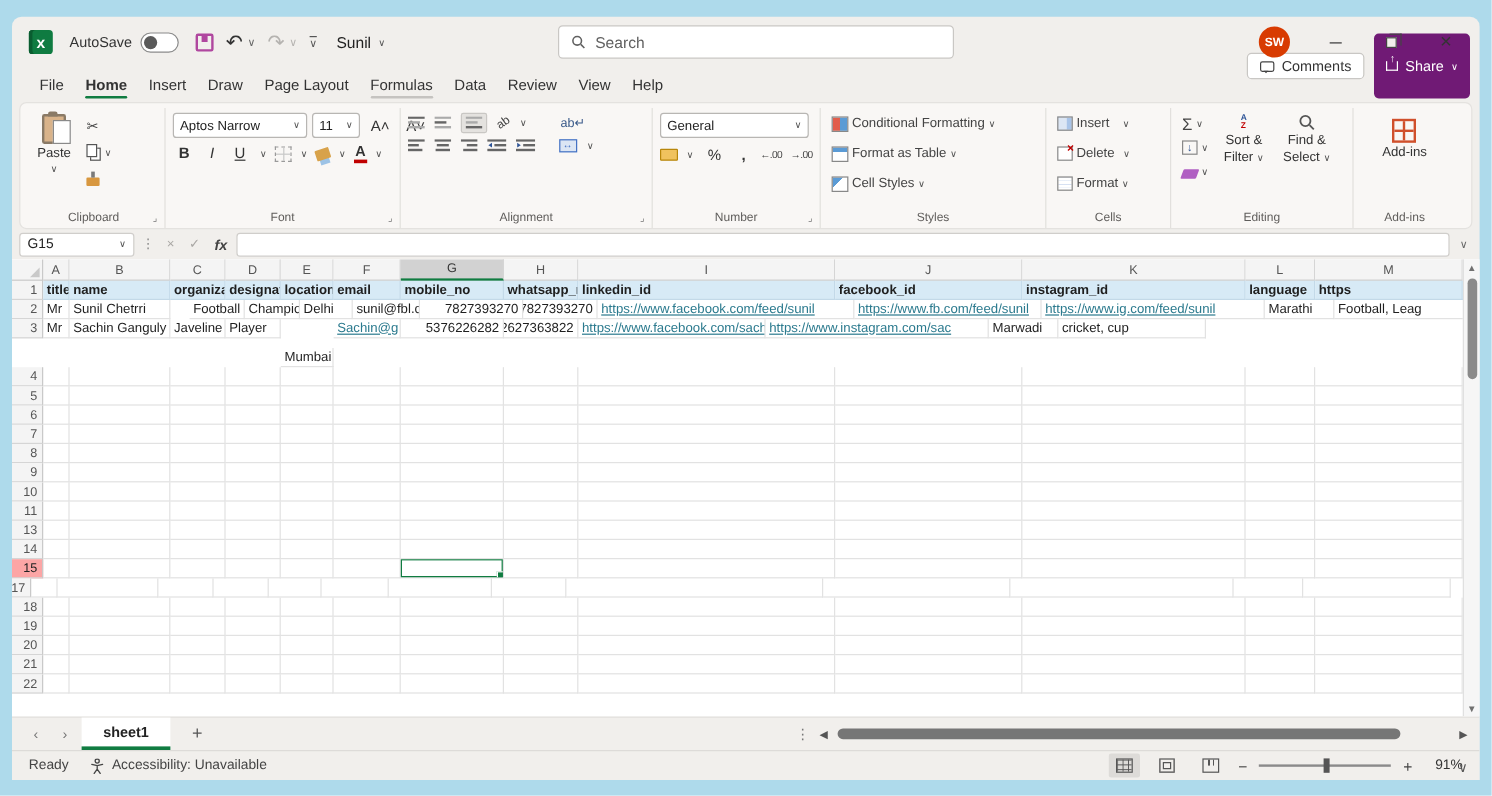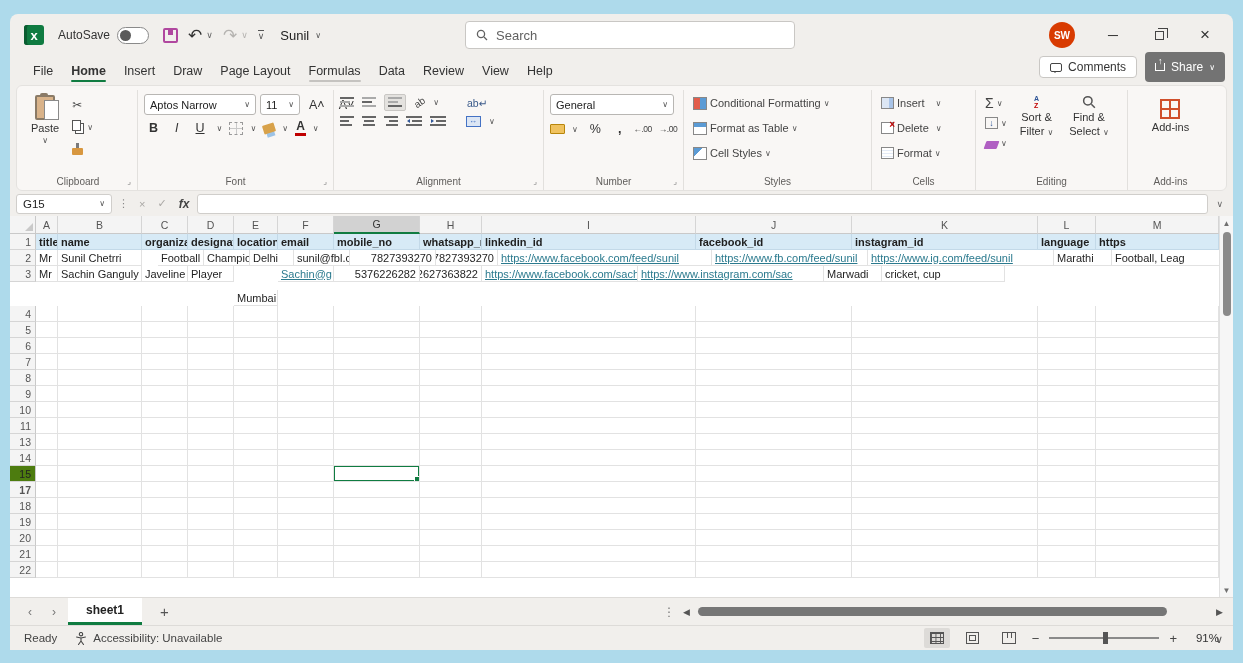--- a/index.html
+++ b/index.html
@@ -36,21 +36,21 @@
   .tabrow { height:29px; display:flex; align-items:flex-end; padding:0 8px 0 14px; flex:none; }
   .rtab { font-size:12.5px; color:#333; padding:5px 9px 7px; position:relative; }
   .rtab.active { font-weight:bold; }
   .rtab.active::after { content:""; position:absolute; left:9px; right:9px; bottom:3px; height:2.5px; background:#107c41; border-radius:2px; }
   .rtab.hovered::after { content:""; position:absolute; left:9px; right:9px; bottom:3px; height:2px; background:#c5c3c0; border-radius:2px; }
   .tabrow-right { margin-left:auto; display:flex; gap:8px; align-items:center; padding-bottom:3px; }
   .btn-comments { display:flex; align-items:center; gap:6px; background:#fff; border:1px solid #c9c7c4; border-radius:4px;
                   padding:3px 10px; font-size:12px; color:#333; }
   .bubble { width:12px; height:9px; border:1.3px solid #444; border-radius:2px; position:relative; }
   .bubble::after { content:""; position:absolute; left:2px; bottom:-4px; border:2.5px solid transparent; border-top-color:#444; }
-  .btn-share { display:flex; align-items:center; gap:6px; background:#737373; border-radius:4px; padding:8px 10px; font-size:12px; color:#fff; }
+  .btn-share { display:flex; align-items:center; gap:6px; background:#701a75; border-radius:4px; padding:20px 10px; font-size:12px; color:#fff; }
   .share-glyph { width:10px; height:8px; border:1.2px solid #fff; border-top:none; position:relative; }
   .share-glyph::before { content:"↑"; position:absolute; left:2px; top:-7px; font-size:9px; }
 
   
   .ribbon { height:106px; margin:0 6px; background:#f9f7f5; border:1px solid #e4e2df; border-radius:6px;
             display:flex; align-items:stretch; padding:4px 2px 0; flex:none; }
   .rgroup { display:flex; flex-direction:column; padding:2px 6px 0; position:relative; }
   .rgroup + .rgroup { border-left:1px solid #e2e0dd; }
   .rg-body { flex:1; display:flex; align-items:flex-start; gap:4px; }
   .rg-label { height:18px; font-size:10px; color:#5f5d5b; display:flex; align-items:center; justify-content:center; position:relative; }
@@ -112,21 +112,21 @@
   .grid-wrap { flex:1; background:#fff; display:flex; overflow:hidden; position:relative; }
   .grid { flex:1; overflow:hidden; }
   .gr { display:flex; }
   .corner { background:#f4f4f4; border-right:1px solid #c9c9c9; border-bottom:1px solid #c9c9c9; position:relative; flex:none; }
   .corner::after { content:""; position:absolute; right:2px; bottom:2px; border-left:8px solid transparent; border-bottom:8px solid #c9c9c9; }
   .colhead { background:#f4f4f4; border-right:1px solid #d5d5d5; border-bottom:1px solid #c9c9c9; font-size:10.5px; color:#555;
              display:flex; align-items:center; justify-content:center; height:18px; flex:none; }
   .colhead.sel { background:#d2d2d2; border-bottom:2px solid #107c41; color:#333; }
   .rowhead { background:#f4f4f4; border-right:1px solid #c9c9c9; border-bottom:1px solid #d5d5d5; font-size:10.5px; color:#555;
              display:flex; align-items:center; justify-content:flex-end; padding-right:4px; height:16px; flex:none; }
-  .rowhead.sel { background:#4d7c0f; color:#222; }
+  .rowhead.sel { background:#fca5a5; color:#222; }
   .cell { border-right:1px solid #e2e2e2; border-bottom:1px solid #e2e2e2; height:16px; font-size:11px; color:#1f1f1f;
           padding:0 3px; white-space:nowrap; overflow:hidden; display:flex; align-items:center; flex:none; position:relative; }
   .cell.hdr { background:#d7eaf6; font-weight:bold; border-right:1px solid #c3d9e8; border-bottom:1px solid #c3d9e8; }
   .cell.num { justify-content:flex-end; }
   .cell.link { color:#2b7a8e; text-decoration:underline; }
   .sel-box { position:absolute; inset:-1px; border:2px solid #107c41; pointer-events:none; }
   .sel-box::after { content:""; position:absolute; right:-3px; bottom:-3px; width:5px; height:5px; background:#107c41; border:1px solid #fff; }
   .vscroll { width:14px; background:#f6f6f6; border-left:1px solid #e0e0e0; display:flex; flex-direction:column; align-items:center; flex:none; }
   .vscroll .arr { font-size:8px; color:#707070; height:14px; display:flex; align-items:center; }
   .vthumb { width:8px; height:84px; background:#8a8a8a; border-radius:4px; margin-top:2px; }
@@ -716,21 +716,21 @@
             <div class="sel-box"></div>
           </div>
           <div class="cell" style="width: 62px;"></div>
           <div class="cell" style="width: 214px;"></div>
           <div class="cell" style="width: 156px;"></div>
           <div class="cell" style="width: 186px;"></div>
           <div class="cell" style="width: 58px;"></div>
           <div class="cell" style="width: 123px;"></div>
         </div>
         <div class="gr">
-          <div class="rowhead" style="width: 26px; font-weight: bold;">17</div>
+          <div class="rowhead" style="width: 16px;">17</div>
           <div class="cell" style="width: 22px;"></div>
           <div class="cell" style="width: 84px;"></div>
           <div class="cell" style="width: 46px;"></div>
           <div class="cell" style="width: 46px;"></div>
           <div class="cell" style="width: 44px;"></div>
           <div class="cell" style="width: 56px;"></div>
           <div class="cell" style="width: 86px;"></div>
           <div class="cell" style="width: 62px;"></div>
           <div class="cell" style="width: 214px;"></div>
           <div class="cell" style="width: 156px;"></div>

